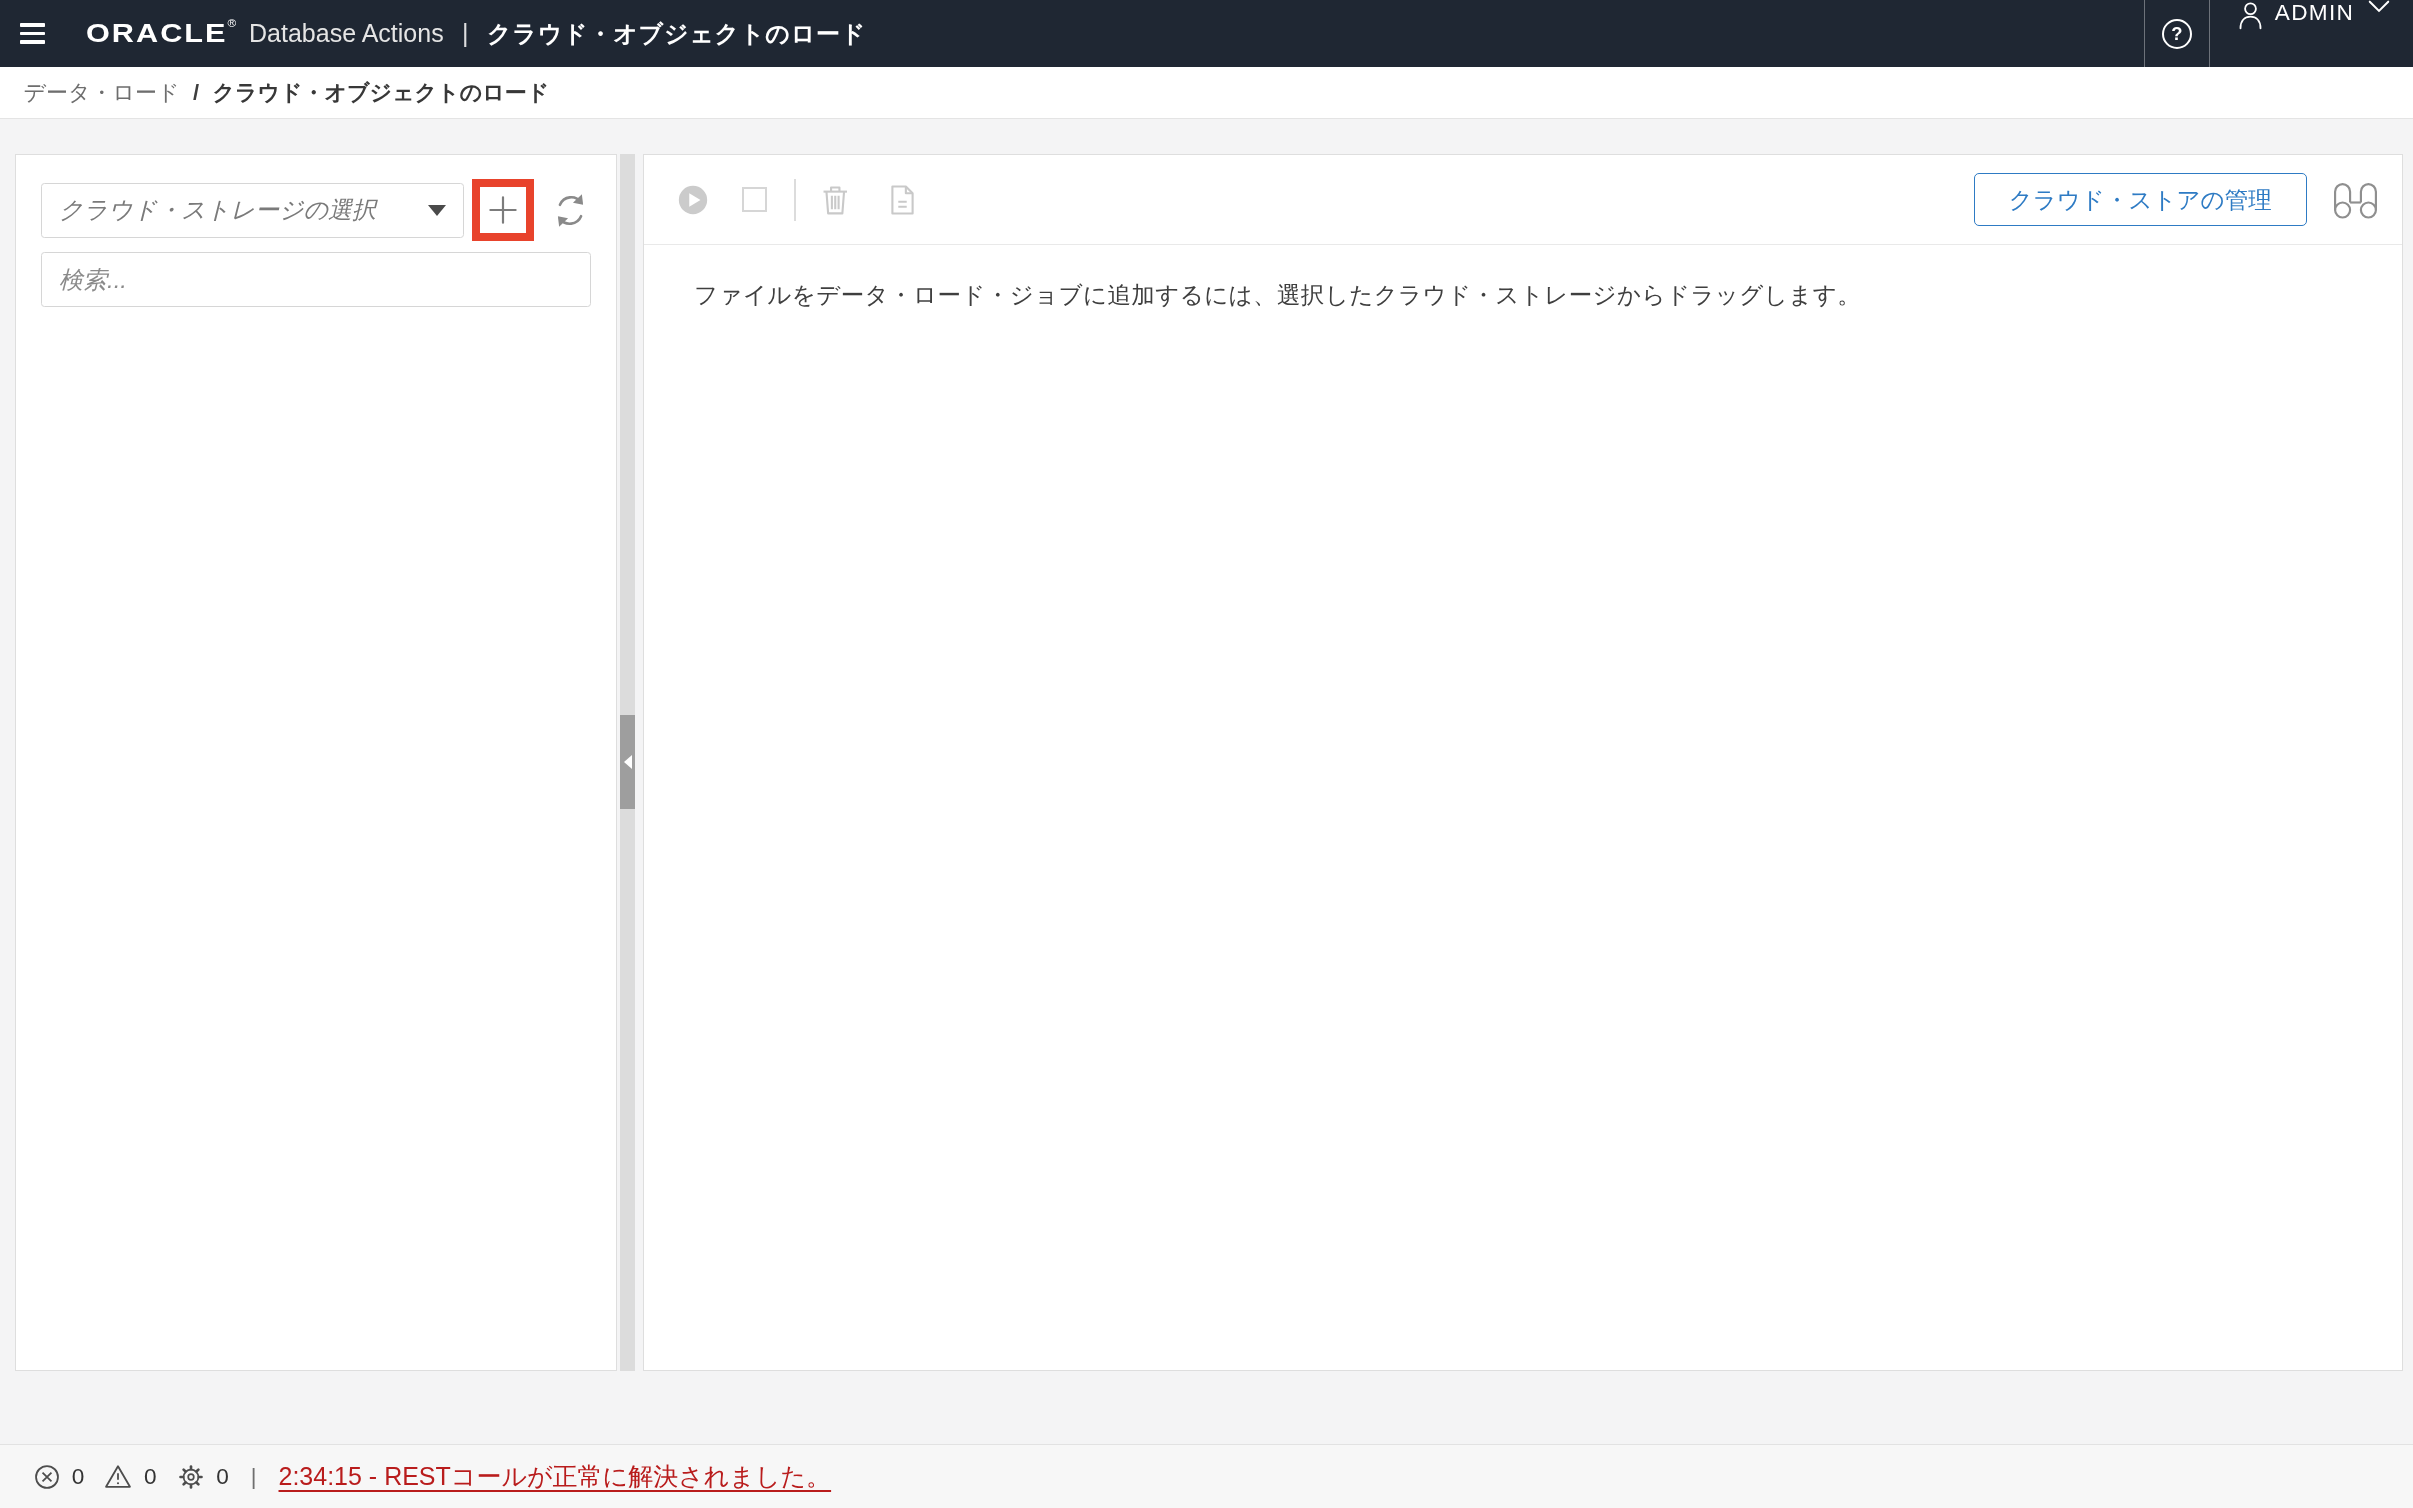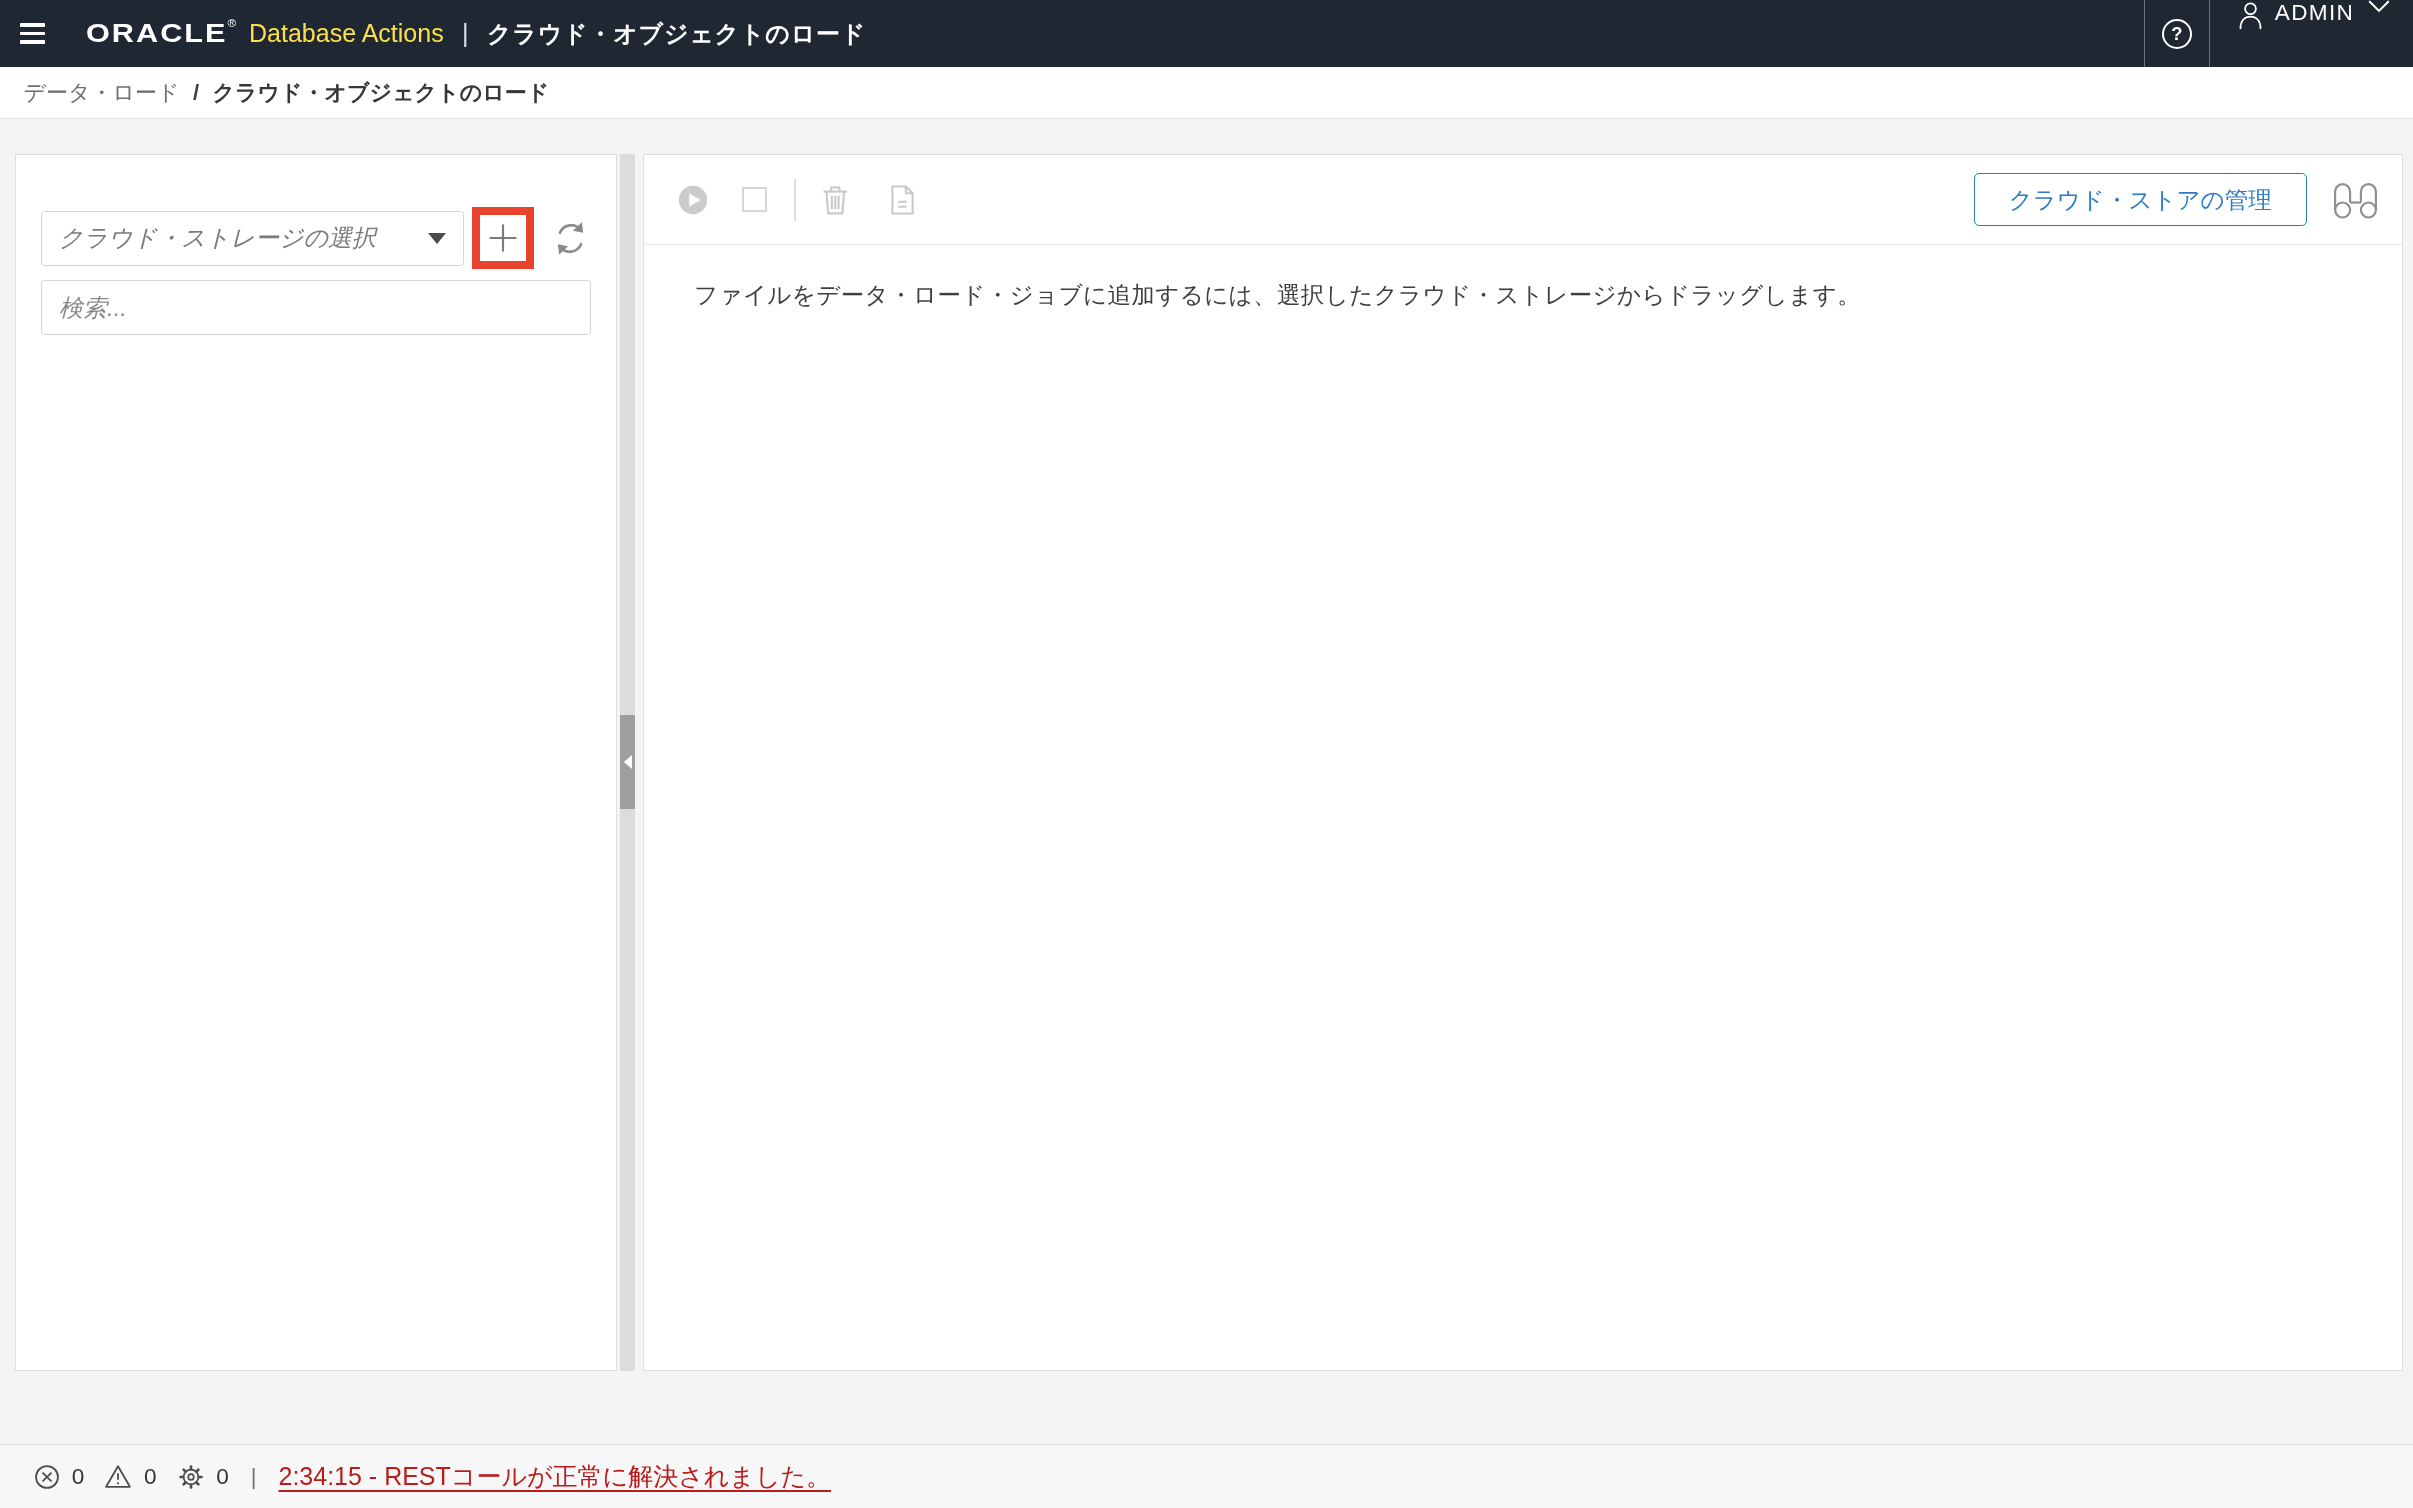--- a/index.html
+++ b/index.html
@@ -25,21 +25,21 @@
     gap: 5px; cursor: pointer; background: transparent; border: none;
   }
   .hamburger-btn span { display: block; width: 25px; height: 3.4px; background: #fff; border-radius: 0.8px; }
   .brand { display: flex; align-items: center; margin-left: 21px; white-space: nowrap; }
   .oracle-logo {
     font-weight: 700; font-size: 26px; letter-spacing: 1.7px;
     display: inline-block; transform: scaleX(1.18); transform-origin: left center;
     margin-right: 34px;
   }
   .oracle-logo sup { font-size: 10px; font-weight: 400; vertical-align: top; }
-  .app-name { font-size: 25px; font-weight: 400; color: #fde047; }
+  .app-name { font-size: 25px; font-weight: 400; color: #e5e5e5; }
   .title-sep { font-size: 25px; font-weight: 300; color: rgba(255,255,255,0.85); margin: 0 18.4px; }
   .page-title { font-size: 24px; font-weight: 700; letter-spacing: 0.8px; }
   .header-spacer { flex: 1; }
   .header-divider { width: 0.8px; height: 67px; background: rgba(255,255,255,0.35); }
   .help-btn {
     width: 64px; height: 67px; display: flex; align-items: center; justify-content: center;
     background: transparent; border: none; cursor: pointer;
   }
   .help-circle {
     width: 30px; height: 30px; border: 2.1px solid #fff; border-radius: 50%;
@@ -60,21 +60,21 @@
   .crumb-link { color: #6e6e6e; cursor: pointer; }
   .crumb-sep { color: #3e3e3e; font-weight: 600; margin: 0 13.4px; }
   .crumb-current { color: #383838; font-weight: 600; }
 
   
   .main-area { position: relative; height: 1389px; background: #f4f4f5; }
 
   .left-panel {
     position: absolute; left: 15px; top: 35px; width: 602px; height: 1217px;
     background: #fff; border: 0.8px solid #dedede;
-    padding: 52px 25px 0 25px;
+    padding: 24px 25px 0 25px;
   }
   .controls-row { display: flex; align-items: center; }
   .storage-select {
     width: 429px; height: 55px; background: #fff;
     border: 0.8px solid #d6d6d6; border-radius: 3.4px;
     display: flex; align-items: center; justify-content: space-between;
     padding: 0 17px; cursor: pointer;
   }
   .select-value { font-style: italic; font-size: 24px; color: #7a7a7a; }
   .caret-down {

